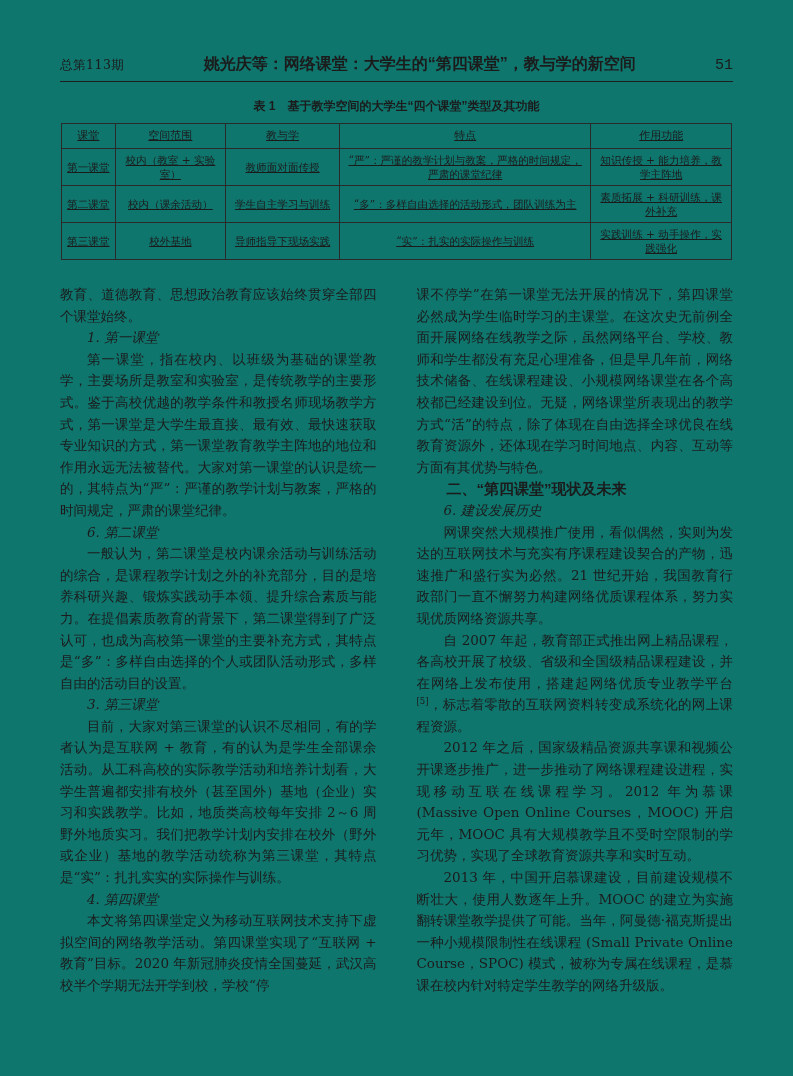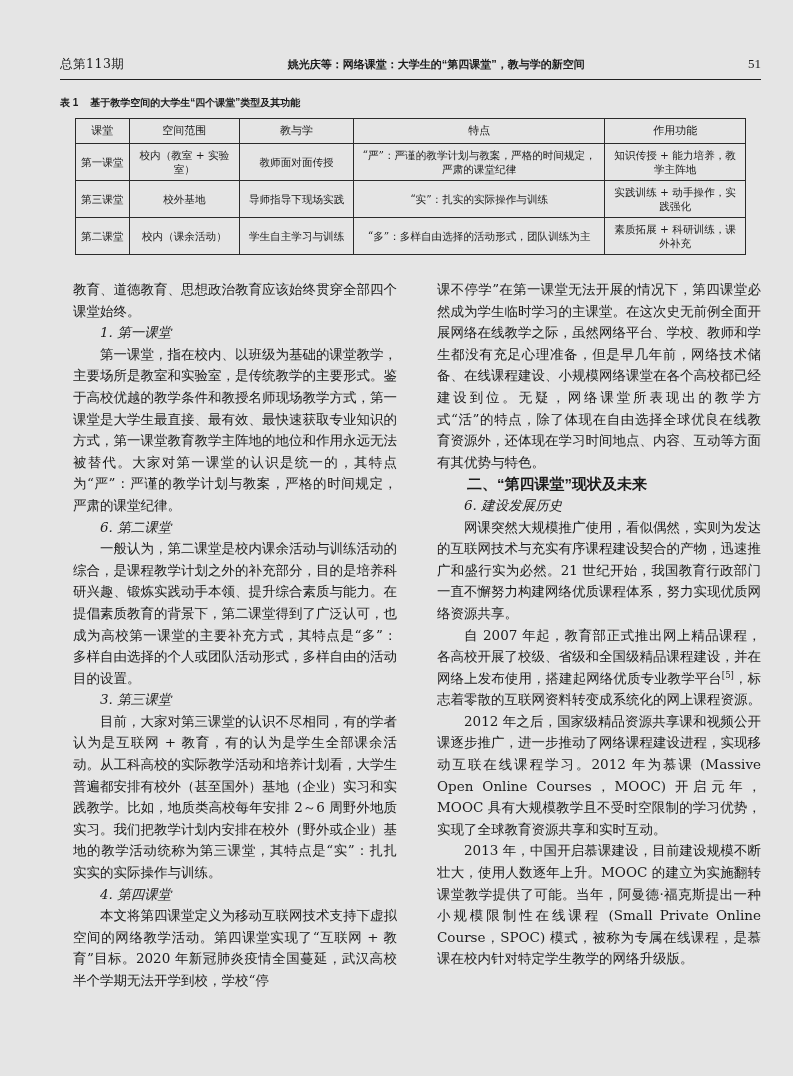--- a/index.html
+++ b/index.html
@@ -5,43 +5,43 @@
   html,body { margin:0; padding:0; background:#ffffff; }
   body {
     width:793px; height:1076px; overflow:hidden;
     font-family:"DejaVu Serif","Liberation Serif",serif;
     color:#1b1b1b;
     -webkit-font-smoothing:antialiased;
   }
   .page {
     box-sizing:border-box;
     width:793px; height:1076px;
-    padding:56px 32px 0 60px;
-    background:#e5e5e5;
+    padding:56px 60px 0 60px;
+    background:#0f766e;
     position:relative;
   }
   
   .running-head {
     display:flex; justify-content:space-between; align-items:baseline;
     font-size:12.5px; line-height:16px;
   }
   .rh-issue { font-family:"DejaVu Serif",serif; letter-spacing:0.5px; }
-  .rh-title { font-family:"Liberation Sans",sans-serif; font-weight:bold; font-size:11px; }
-  .rh-page  { font-family:Liberation Serif, serif; font-size:13px; }
+  .rh-title { font-family:"Liberation Sans",sans-serif; font-weight:bold; font-size:16px; }
+  .rh-page  { font-family:Liberation Mono, monospace; font-size:15px; }
   .head-rule { border:none; border-top:1.6px solid #1f1f1f; margin:7px 0 0 0; }
 
   
   .tbl-caption {
-    text-align:left; margin:16px 0 8px 0;
-    font-family:"Liberation Sans",sans-serif; font-weight:bold; font-size:10px;
+    text-align:center; margin:16px 0 8px 0;
+    font-family:"Liberation Sans",sans-serif; font-weight:bold; font-size:12px;
   }
   .tbl-caption .cap-label { margin-right:12px; }
   table.four-classrooms {
     width:671px; margin:0 auto; border-collapse:collapse;
-    font-size:10.6px; line-height:14px; table-layout:fixed;
+    font-size:10.6px; line-height:14px; table-layout:fixed;text-decoration:underline;
   }
   table.four-classrooms th, table.four-classrooms td {
     border:1px solid #2a2a2a; text-align:center; vertical-align:middle;
     padding:4px 4px;
   }
   table.four-classrooms { border:1.5px solid #1f1f1f; }
   table.four-classrooms th { font-weight:normal; font-size:11px; padding:5px 3px; }
   col.c1{width:8%;} col.c2{width:16.5%;} col.c3{width:17%;} col.c4{width:37.5%;} col.c5{width:21%;}
 
   
@@ -95,32 +95,32 @@
     </thead>
     <tbody>
       <tr>
         <td>第一课堂</td>
         <td>校内（教室 + 实验室）</td>
         <td>教师面对面传授</td>
         <td>“严”：严谨的教学计划与教案，严格的时间规定，严肃的课堂纪律</td>
         <td>知识传授 + 能力培养，教学主阵地</td>
       </tr>
       <tr>
+        <td>第二课堂</td>
+        <td>校内（课余活动）</td>
+        <td>学生自主学习与训练</td>
+        <td>“多”：多样自由选择的活动形式，团队训练为主</td>
+        <td>素质拓展 + 科研训练，课外补充</td>
+      </tr>
+      <tr>
         <td>第三课堂</td>
         <td>校外基地</td>
         <td>导师指导下现场实践</td>
         <td>“实”：扎实的实际操作与训练</td>
         <td>实践训练 + 动手操作，实践强化</td>
-      </tr>
-      <tr>
-        <td>第二课堂</td>
-        <td>校内（课余活动）</td>
-        <td>学生自主学习与训练</td>
-        <td>“多”：多样自由选择的活动形式，团队训练为主</td>
-        <td>素质拓展 + 科研训练，课外补充</td>
       </tr>
     </tbody>
   </table>
 
   <div class="body-cols">
 
     <div class="col">
       <p class="cont">教育、道德教育、思想政治教育应该始终贯穿全部四个课堂始终。</p>
       <p class="sub">1. 第一课堂</p>
       <p class="para">第一课堂，指在校内、以班级为基础的课堂教学，主要场所是教室和实验室，是传统教学的主要形式。鉴于高校优越的教学条件和教授名师现场教学方式，第一课堂是大学生最直接、最有效、最快速获取专业知识的方式，第一课堂教育教学主阵地的地位和作用永远无法被替代。大家对第一课堂的认识是统一的，其特点为“严”：严谨的教学计划与教案，严格的时间规定，严肃的课堂纪律。</p>

